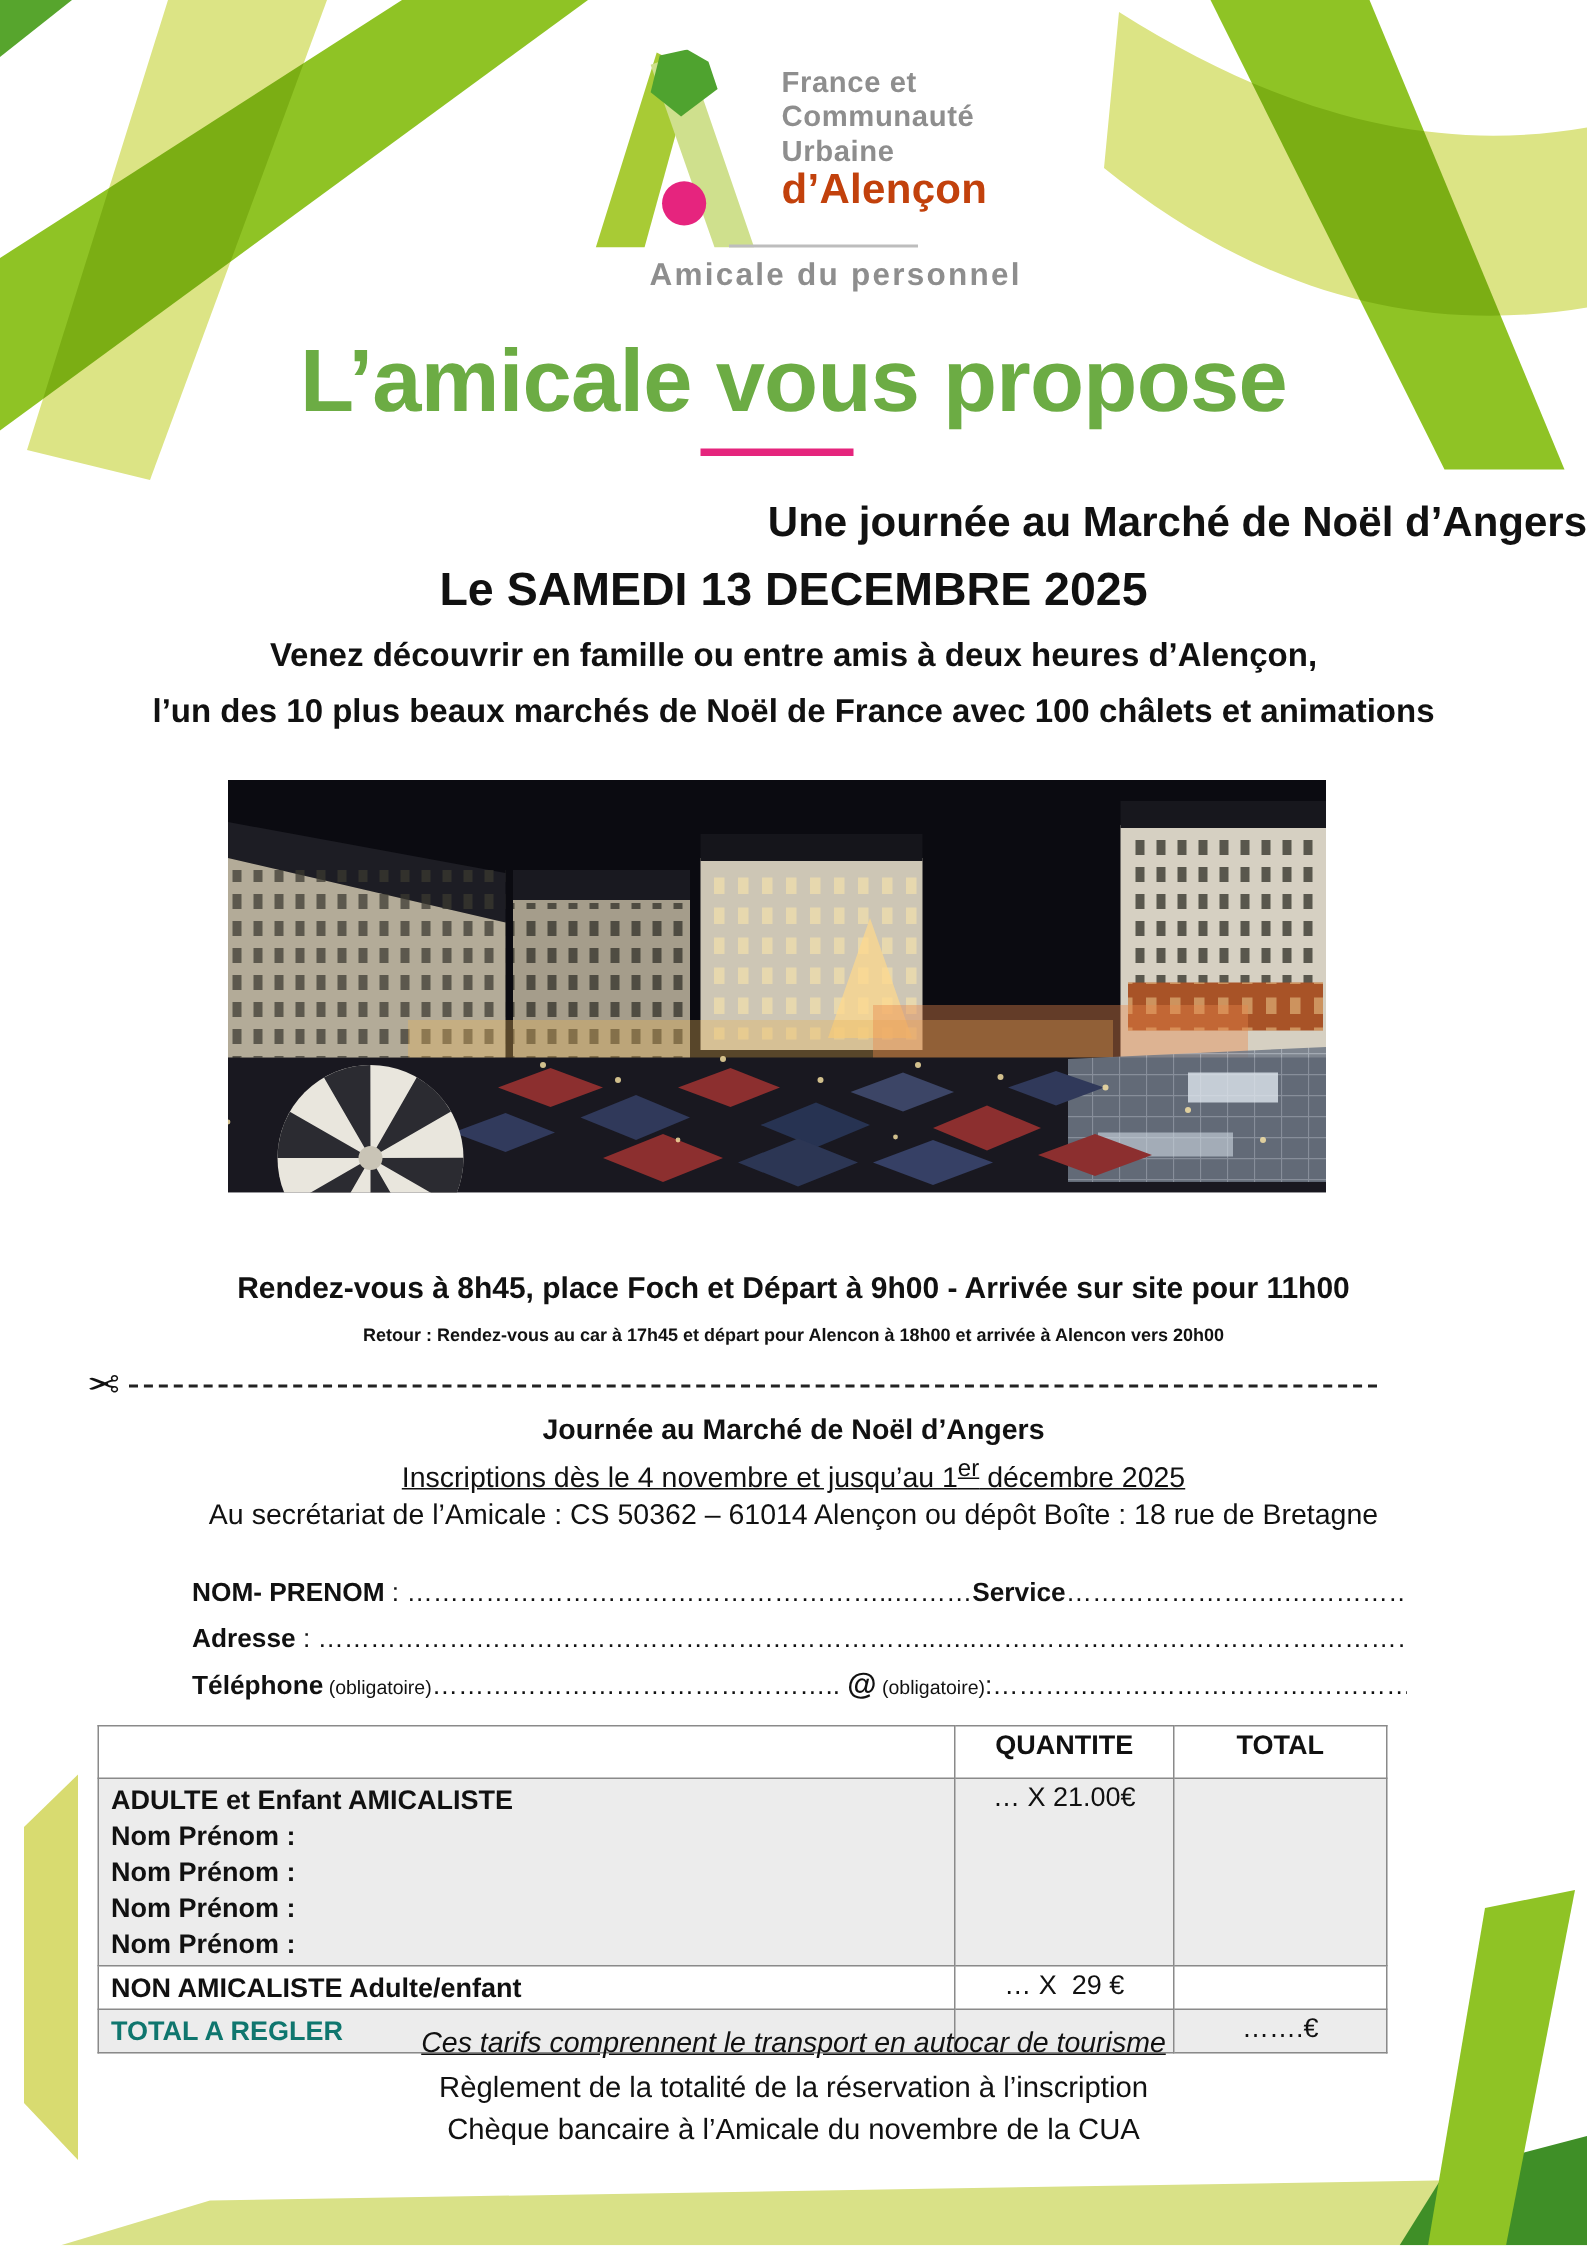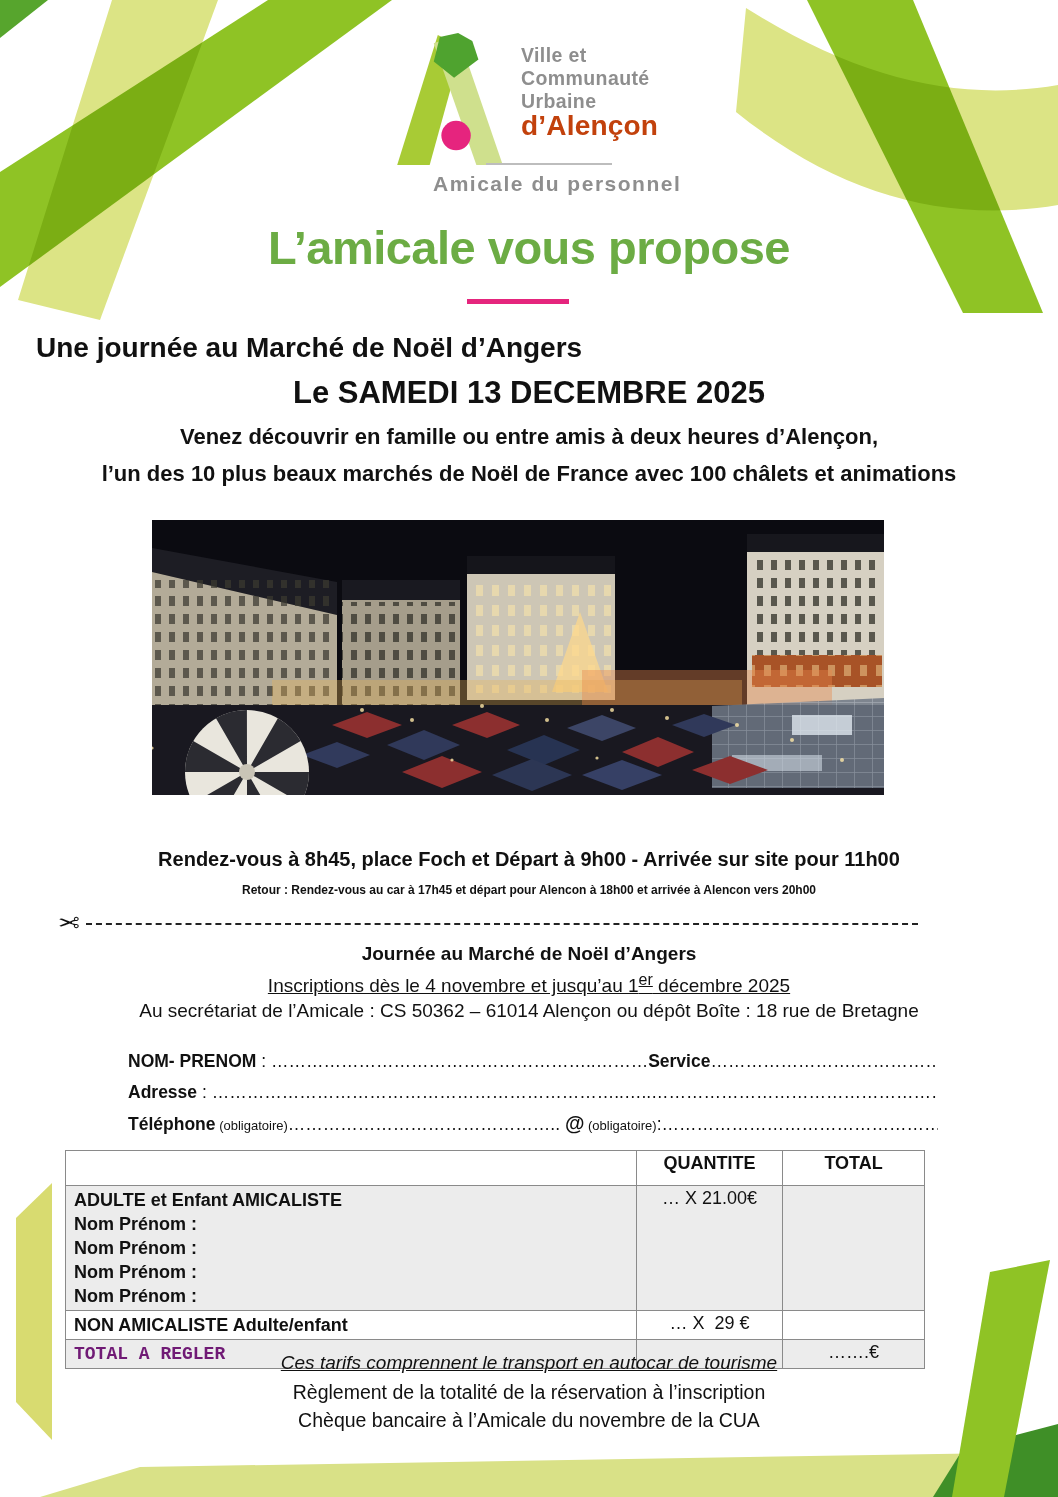--- a/index.html
+++ b/index.html
@@ -15,24 +15,24 @@
   .content{position:absolute;inset:0;z-index:1;}
 
   
   .logo-a{position:absolute;left:395px;top:33px;width:112px;height:132px;}
   .logo-text{position:absolute;left:521px;top:44px;line-height:23px;font-size:19.5px;color:#8e8e8e;font-weight:600;letter-spacing:.4px;}
   .logo-highlight{font-size:28px;font-weight:800;color:#c2410c;letter-spacing:.2px;margin-top:1px;}
   .logo-sep{position:absolute;left:486px;top:163px;width:126px;height:2px;background:#bdbdbd;}
   .logo-sub{position:absolute;left:433px;top:172px;font-size:21px;color:#8e8e8e;font-weight:600;letter-spacing:1.5px;}
 
   .main-title{position:absolute;left:0;right:0;top:220px;text-align:center;
-    font-size:47px;font-weight:800;color:#6cac44;letter-spacing:-.5px;}
+    font-size:59px;font-weight:800;color:#6cac44;letter-spacing:-.5px;}
   .title-underline{position:absolute;left:467px;top:299px;width:102px;height:5px;background:#e5257d;}
 
-  .h-event{position:absolute;left:0;right:0;top:332px;text-align:left;font-size:28px;font-weight:700;margin-left:36px;}
+  .h-event{position:absolute;left:0;right:0;top:332px;text-align:right;font-size:28px;font-weight:700;}
   .h-date{position:absolute;left:0;right:0;top:375px;text-align:center;font-size:31px;font-weight:700;}
   .h-intro1{position:absolute;left:0;right:0;top:424px;text-align:center;font-size:22px;font-weight:700;}
   .h-intro2{position:absolute;left:0;right:0;top:461px;text-align:center;font-size:22px;font-weight:700;}
 
   .photo{position:absolute;left:152px;top:520px;width:732px;height:275px;}
 
   .sched1{position:absolute;left:0;right:0;top:848px;text-align:center;font-size:20px;font-weight:700;}
   .sched2{position:absolute;left:0;right:0;top:883px;text-align:center;font-size:12px;font-weight:700;}
 
   .cutline{position:absolute;left:58px;top:910px;width:860px;display:flex;align-items:center;}
@@ -52,21 +52,21 @@
 
   table.booking{position:absolute;left:65px;top:1150px;width:860px;border-collapse:collapse;font-size:18px;}
   table.booking td,table.booking th{border:1.5px solid #8a8a8a;padding:2px 8px;vertical-align:top;}
   table.booking th{font-weight:700;text-align:center;height:30px;background:#fff;}
   table.booking .col-label{width:588px;}
   table.booking .col-q{width:132px;text-align:center;white-space:pre;}
   table.booking .col-t{width:130px;text-align:center;}
   .row-gray{background:#ececec;}
   .row-white{background:#ffffff;}
   .lbl{font-weight:700;line-height:24px;}
-  .red{color:#701a75;font-family:Liberation Mono, monospace;}
+  .red{color:#0f766e;}
 
   .tarifs{position:absolute;left:0;right:0;top:1352px;text-align:center;font-size:19px;font-style:italic;text-decoration:underline;}
   .pay1{position:absolute;left:0;right:0;top:1381px;text-align:center;font-size:19.5px;}
   .pay2{position:absolute;left:0;right:0;top:1409px;text-align:center;font-size:19.5px;}
   .addr{position:absolute;left:0;right:0;top:1437px;text-align:center;font-size:16px;font-style:italic;}
 </style>
 </head>
 <body>
 
 <div class="page">
@@ -89,21 +89,21 @@
 
   <div class="content">
 
     <svg class="logo-a" viewBox="0 0 110 130">
       <polygon points="2,130 34,130 66,14 42,2" fill="#a8cb35"></polygon>
       <polygon points="38,10 62,2 106,130 80,130" fill="#cfe08d"></polygon>
       <polygon points="44,4 62,0 76,8 82,26 58,44 38,28" fill="#4fa32f"></polygon>
       <circle cx="60" cy="101" r="14.5" fill="#e6247e"></circle>
     </svg>
     <div class="logo-text">
-      <div>Ville et</div>
+      <div>France et</div>
       <div>Communauté</div>
       <div>Urbaine</div>
       <div class="logo-highlight">d’Alençon</div>
     </div>
     <div class="logo-sep"></div>
     <div class="logo-sub">Amicale du personnel</div>
 
     <div class="main-title">L’amicale vous propose</div>
     <div class="title-underline"></div>
 

